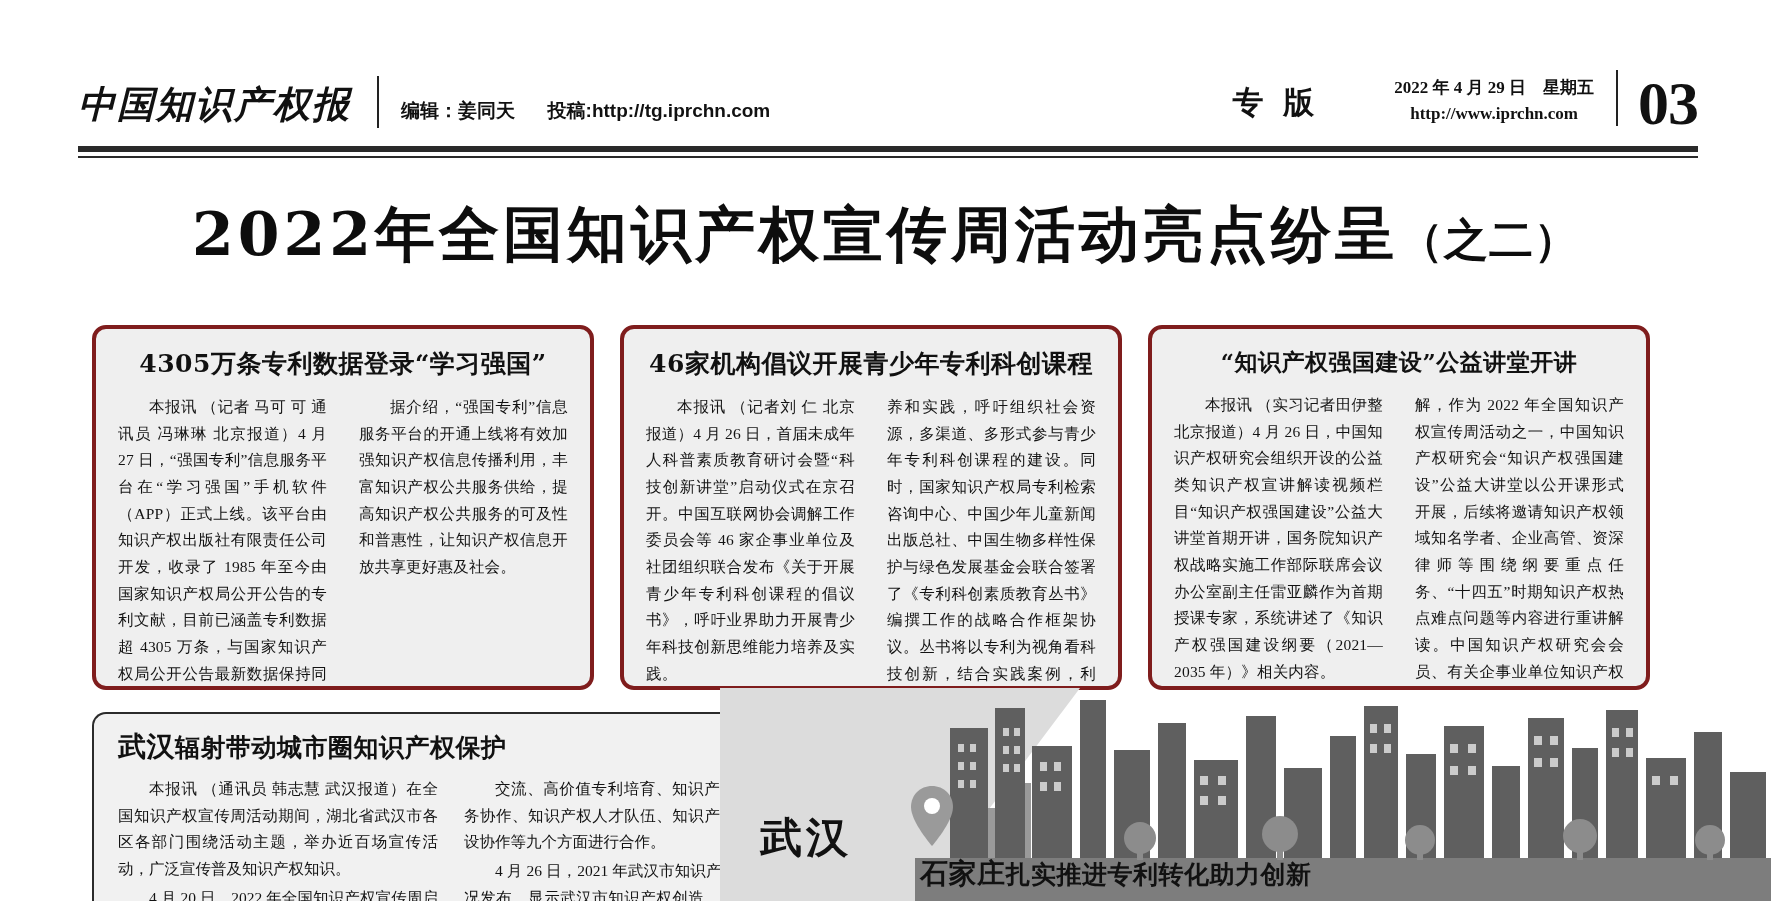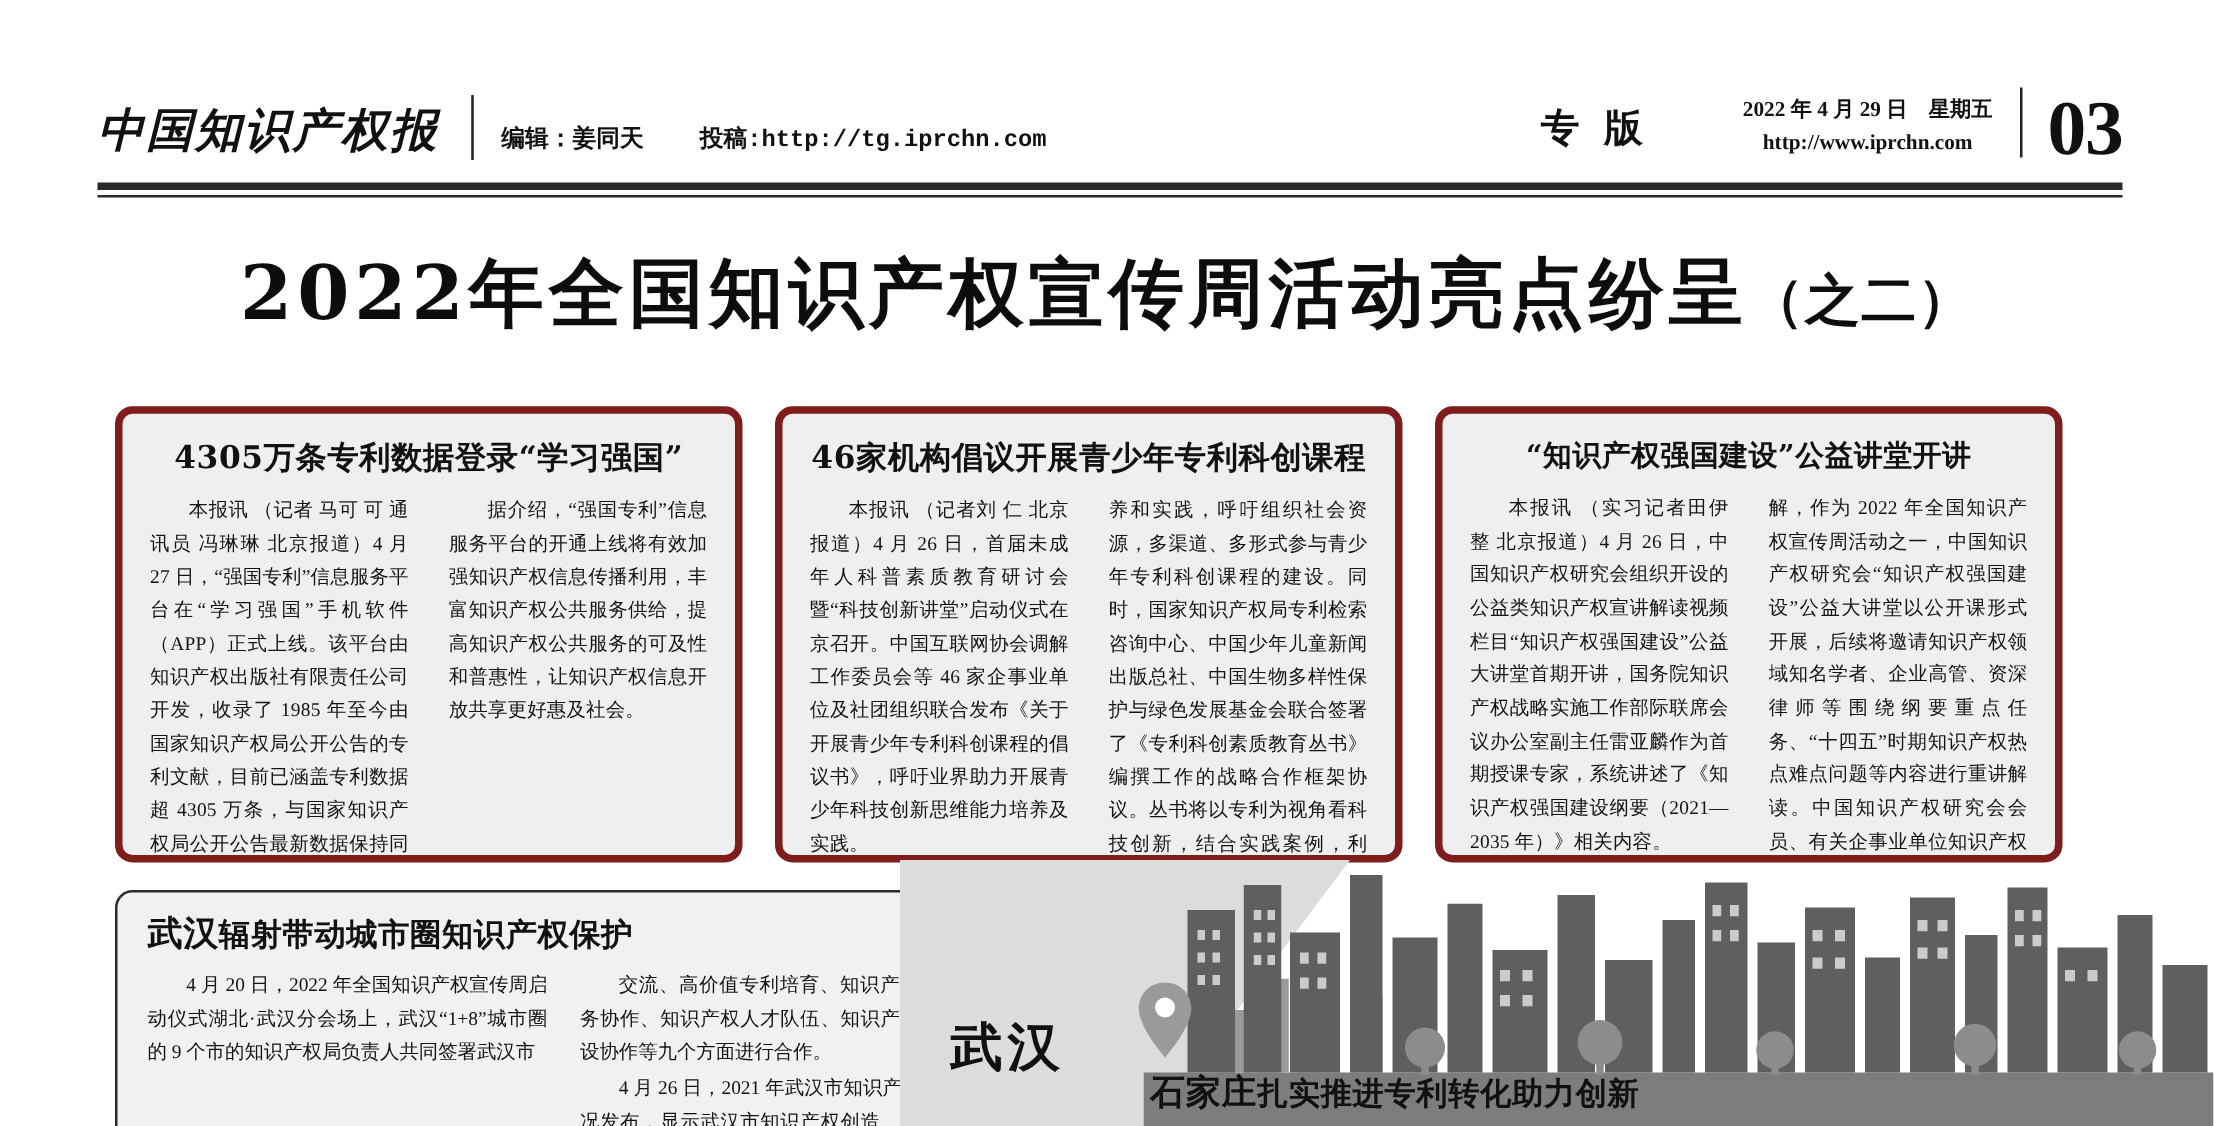--- a/index.html
+++ b/index.html
@@ -46,21 +46,21 @@
     height: 52px;
     background: #222;
     margin: 0 22px 8px 26px;
   }
   .masthead-credits {
     font-size: 19px;
     font-weight: 700;
     color: #111;
     padding-bottom: 12px;
     white-space: nowrap;
-    font-family: Liberation Mono, monospace;
+    font-family: Liberation Sans, sans-serif;
   }
   .masthead-credits span.sep { display:inline-block; width: 22px; }
 
   .masthead-right {
     margin-left: auto;
     display: flex;
     align-items: flex-end;
     padding-bottom: 4px;
   }
   .special-edition {
@@ -138,21 +138,21 @@
     position: absolute;
     left: 92px;
     top: 325px;
     width: 1592px;
     display: flex;
     gap: 26px;
   }
   .card {
     width: 502px;
     height: 365px;
-    border: 6px solid #7f1d1d;
+    border: 4px solid #7f1d1d;
     border-radius: 14px;
     background: #efefef;
     position: relative;
     box-sizing: border-box;
     padding: 18px 22px 12px 22px;
     overflow: hidden;
   }
   .card-title {
     text-align: center;
     font-size: 25px;
@@ -333,20 +333,21 @@
     </div>
 
   </div>
 
   <div class="bottom-left">
     <div class="bl-title">
       <span class="city">武汉</span><span>辐射带动城市圈知识产权保护</span>
     </div>
     <div class="bl-cols">
       <div class="bl-col">
+        <p>本报讯 （通讯员 韩志慧 武汉报道）在全国知识产权宣传周活动期间，湖北省武汉市各区各部门围绕活动主题，举办近百场宣传活动，广泛宣传普及知识产权知识。</p>
         <p>4 月 20 日，2022 年全国知识产权宣传周启动仪式湖北·武汉分会场上，武汉“1+8”城市圈的 9 个市的知识产权局负责人共同签署武汉市</p>
       </div>
       <div class="bl-col">
         <p class="noindent">交流、高价值专利培育、知识产权公共服务协作、知识产权人才队伍、知识产权文化建设协作等九个方面进行合作。</p>
         <p>4 月 26 日，2021 年武汉市知识产权发展状况发布，显示武汉市知识产权创造、保护、运用水平均居全国前列，其中新增专利授权量 8.6379 万件，商标注册量 41.7761 万件；全市</p>
       </div>
     </div>
   </div>
 
   <div class="graphic">

